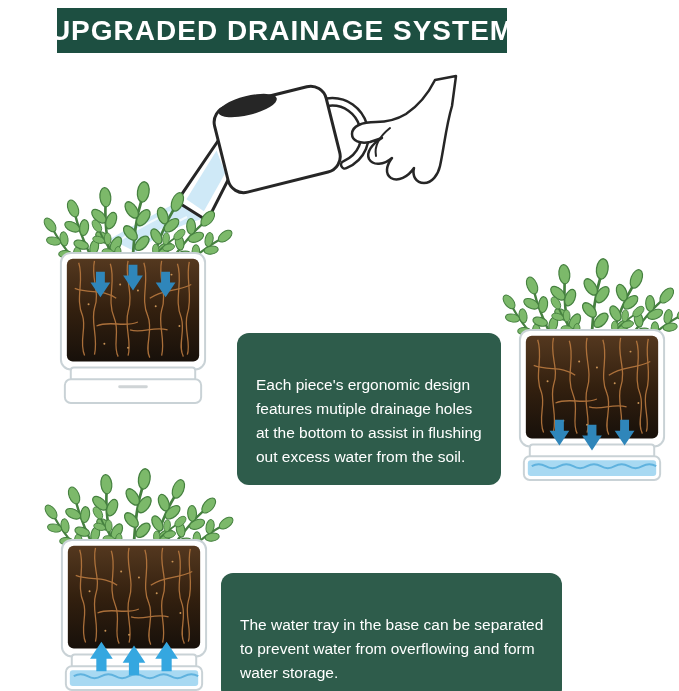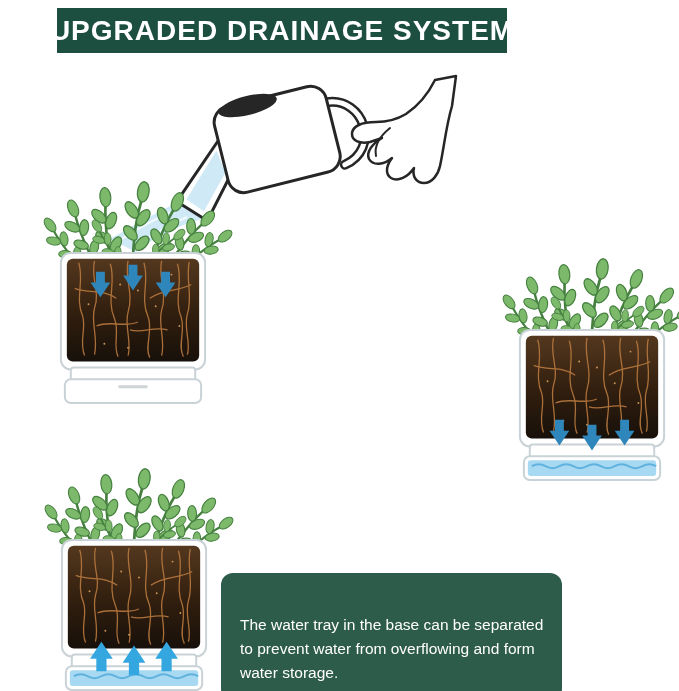--- a/index.html
+++ b/index.html
@@ -195,20 +195,26 @@
       <rect class="tray-water" x="20" y="220" width="130" height="16" rx="3"></rect>
       <path class="wave" d="M24,226 q7,-4 14,0 q7,4 14,0 q7,-4 14,0 q7,4 14,0 q7,-4 14,0 q7,4 14,0 q7,-4 14,0 q7,4 14,0 q7,-4 14,0"></path>
     </g>
     <g class="arrow-bright">
       <use href="#arrow-shape" transform="translate(52,206) rotate(180) scale(1.15)"></use>
       <use href="#arrow-shape" transform="translate(85,210) rotate(180) scale(1.15)"></use>
       <use href="#arrow-shape" transform="translate(118,206) rotate(180) scale(1.15)"></use>
     </g>
   </svg>
 
+  <div class="callout one">
+    <span>Each piece's ergonomic design
+features mutiple drainage holes
+at the bottom to assist in flushing
+out excess water from the soil.</span>
+  </div>
 
   <div class="callout two">
     <span>The water tray in the base can be separated
 to prevent water from overflowing and form
 water storage.</span>
   </div>
 
 </div>
 
 </body></html>

